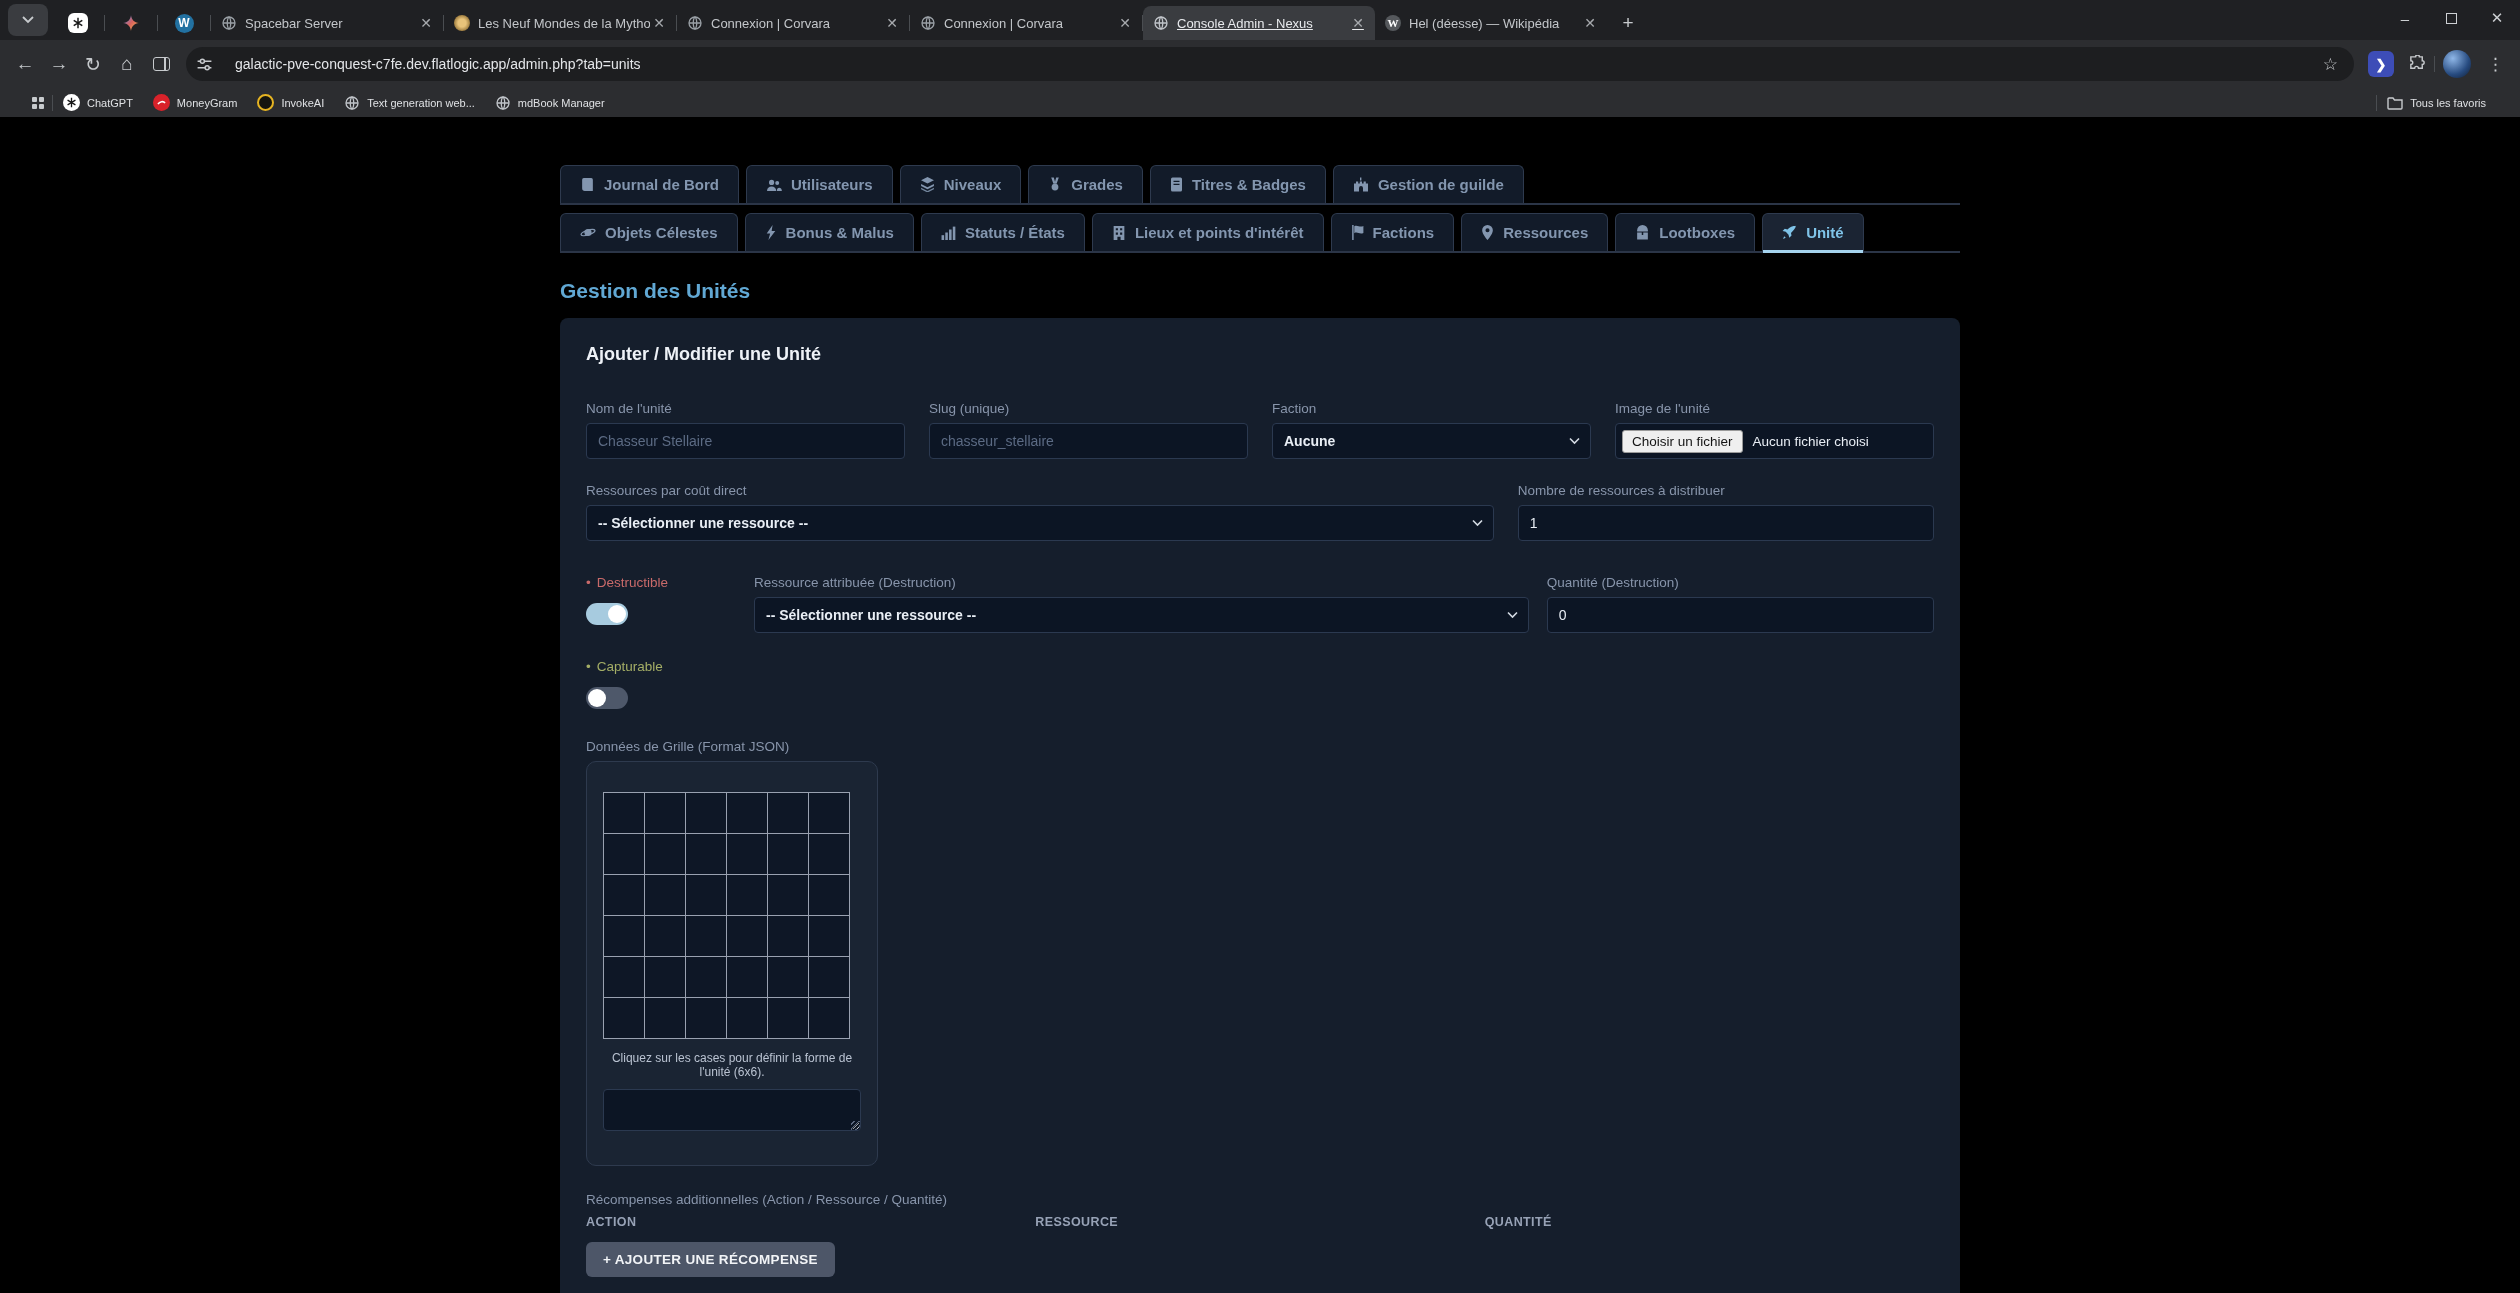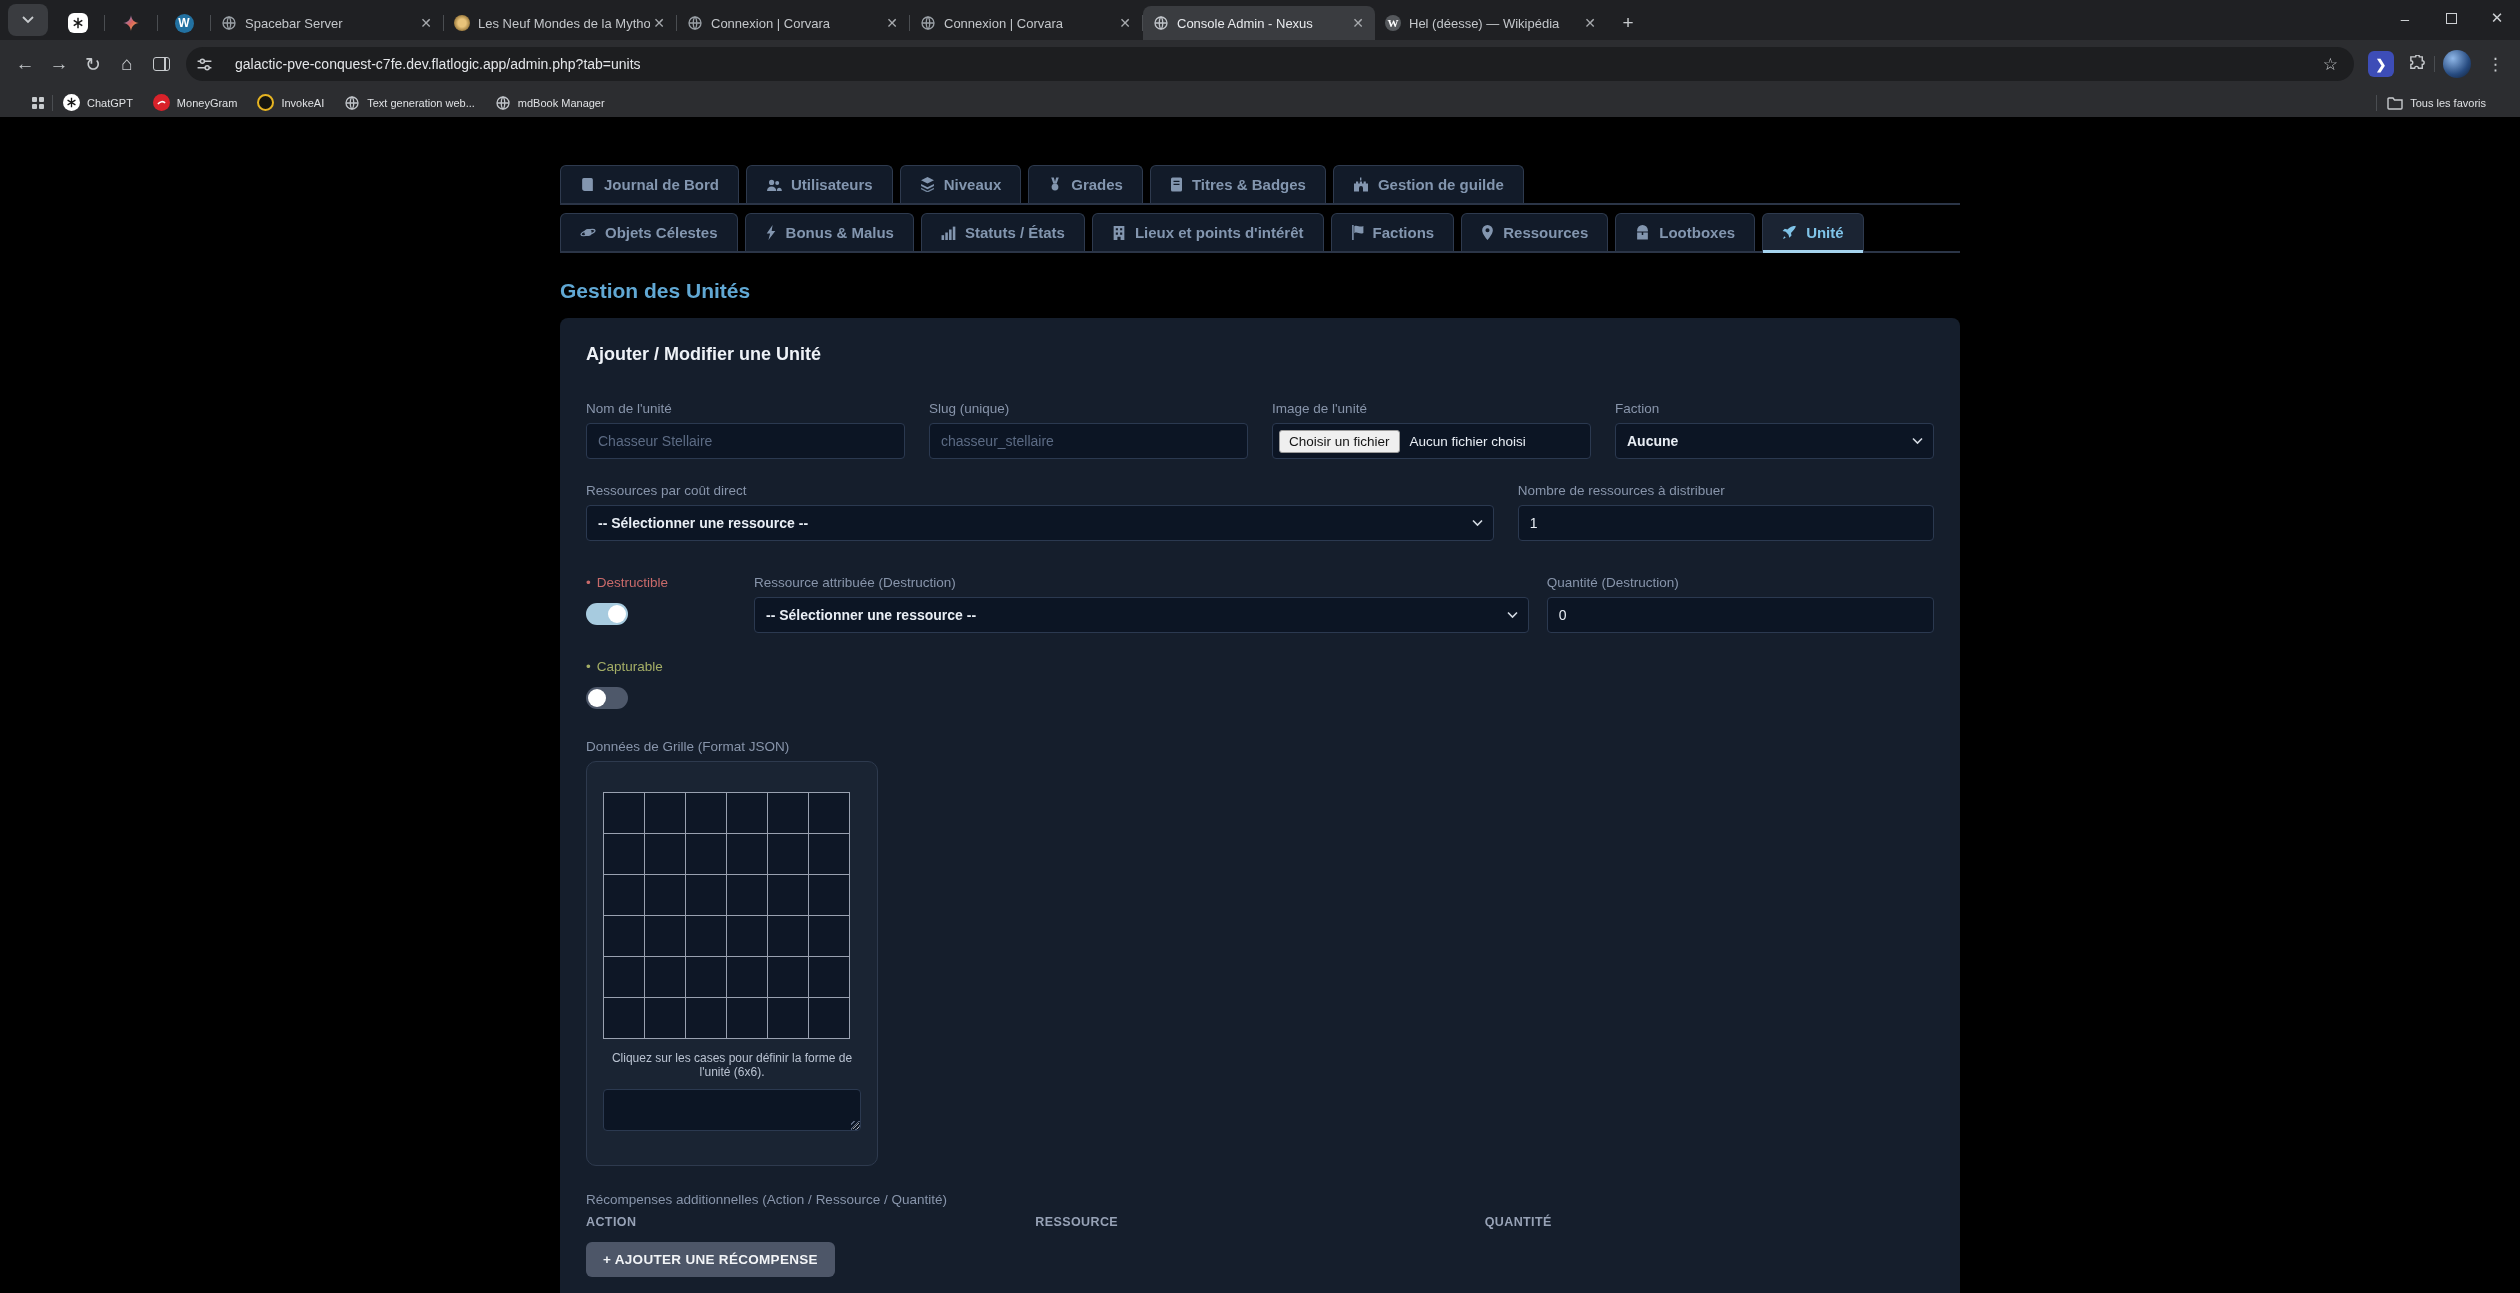--- a/index.html
+++ b/index.html
@@ -12,21 +12,21 @@
     display:flex; align-items:center; justify-content:center; color:#c7cacd; }
   .pinned { display:flex; align-items:center; height:34px; }
   .pinned .pin { width:52px; height:34px; display:flex; align-items:center; justify-content:center; }
   .vsep { width:1px; height:16px; background:#4a4d51; align-self:center; }
   .btabs { display:flex; align-items:flex-end; height:34px; }
   .btab { position:relative; width:232px; height:34px; display:flex; align-items:center; padding:0 8px 0 10px;
     color:#c3c6ca; font-size:13px; }
   .btab .title { flex:1; white-space:nowrap; overflow:hidden; margin-left:8px; }
   .btab .close { width:18px; height:18px; border-radius:50%; display:flex; align-items:center; justify-content:center;
     font-size:14px; color:#a7aaae; }
-  .btab.active { background:#3a3c40; border-radius:8px 8px 0 0; color:#e8eaed; }
+  .btab.active { background:#3a3c40; border-radius:8px 8px 0 0; color:#e8eaed;text-decoration:underline; }
   .newtab { width:30px; height:30px; margin:0 0 2px 6px; display:flex; align-items:center; justify-content:center;
     color:#c7cacd; font-size:19px; border-radius:50%; }
   .win-controls { position:absolute; right:0; top:0; height:40px; display:flex; }
   .win-btn { width:46px; height:36px; display:flex; align-items:center; justify-content:center; color:#cdd0d3; font-size:15px; }
   .max-glyph { width:11px; height:11px; border:1.3px solid #cdd0d3; }
 
   .toolbar { height:48px; background:#2c2d30; display:flex; align-items:center; padding:0 8px; }
   .nav-ic { width:34px; height:34px; display:flex; align-items:center; justify-content:center;
     color:#c7cacd; font-size:19px; border-radius:50%; }
   .side-panel-glyph { width:17px; height:14px; border:1.6px solid #c7cacd; border-radius:3px; position:relative; }
@@ -427,35 +427,35 @@
       <div class="row4">
         <div>
           <label class="flabel">Nom de l'unité</label>
           <input class="tinput" placeholder="Chasseur Stellaire" style="">
         </div>
         <div>
           <label class="flabel">Slug (unique)</label>
           <input class="tinput" placeholder="chasseur_stellaire" style="">
         </div>
         <div>
-          <label class="flabel">Image de l'unité</label>
-          <div class="ffile">
-            <button class="file-btn">Choisir un fichier</button>
-            <span class="file-status">Aucun fichier choisi</span>
-          </div>
-        </div>
-        <div>
           <label class="flabel">Faction</label>
           <div class="fselect">
             <span>Aucune</span>
             <svg class="caret" width="11" height="7" viewBox="0 0 11 7">
                 <path d="M1 1l4.5 4.5L10 1" stroke="currentColor" stroke-width="1.6" fill="none"></path>
               </svg>
           </div>
         </div>
+        <div>
+          <label class="flabel">Image de l'unité</label>
+          <div class="ffile">
+            <button class="file-btn">Choisir un fichier</button>
+            <span class="file-status">Aucun fichier choisi</span>
+          </div>
+        </div>
       </div>
 
       <div class="row2">
         <div>
           <label class="flabel">Ressources par coût direct</label>
           <div class="fselect">
             <span>-- Sélectionner une ressource --</span>
             <svg class="caret" width="11" height="7" viewBox="0 0 11 7">
                 <path d="M1 1l4.5 4.5L10 1" stroke="currentColor" stroke-width="1.6" fill="none"></path>
               </svg>

